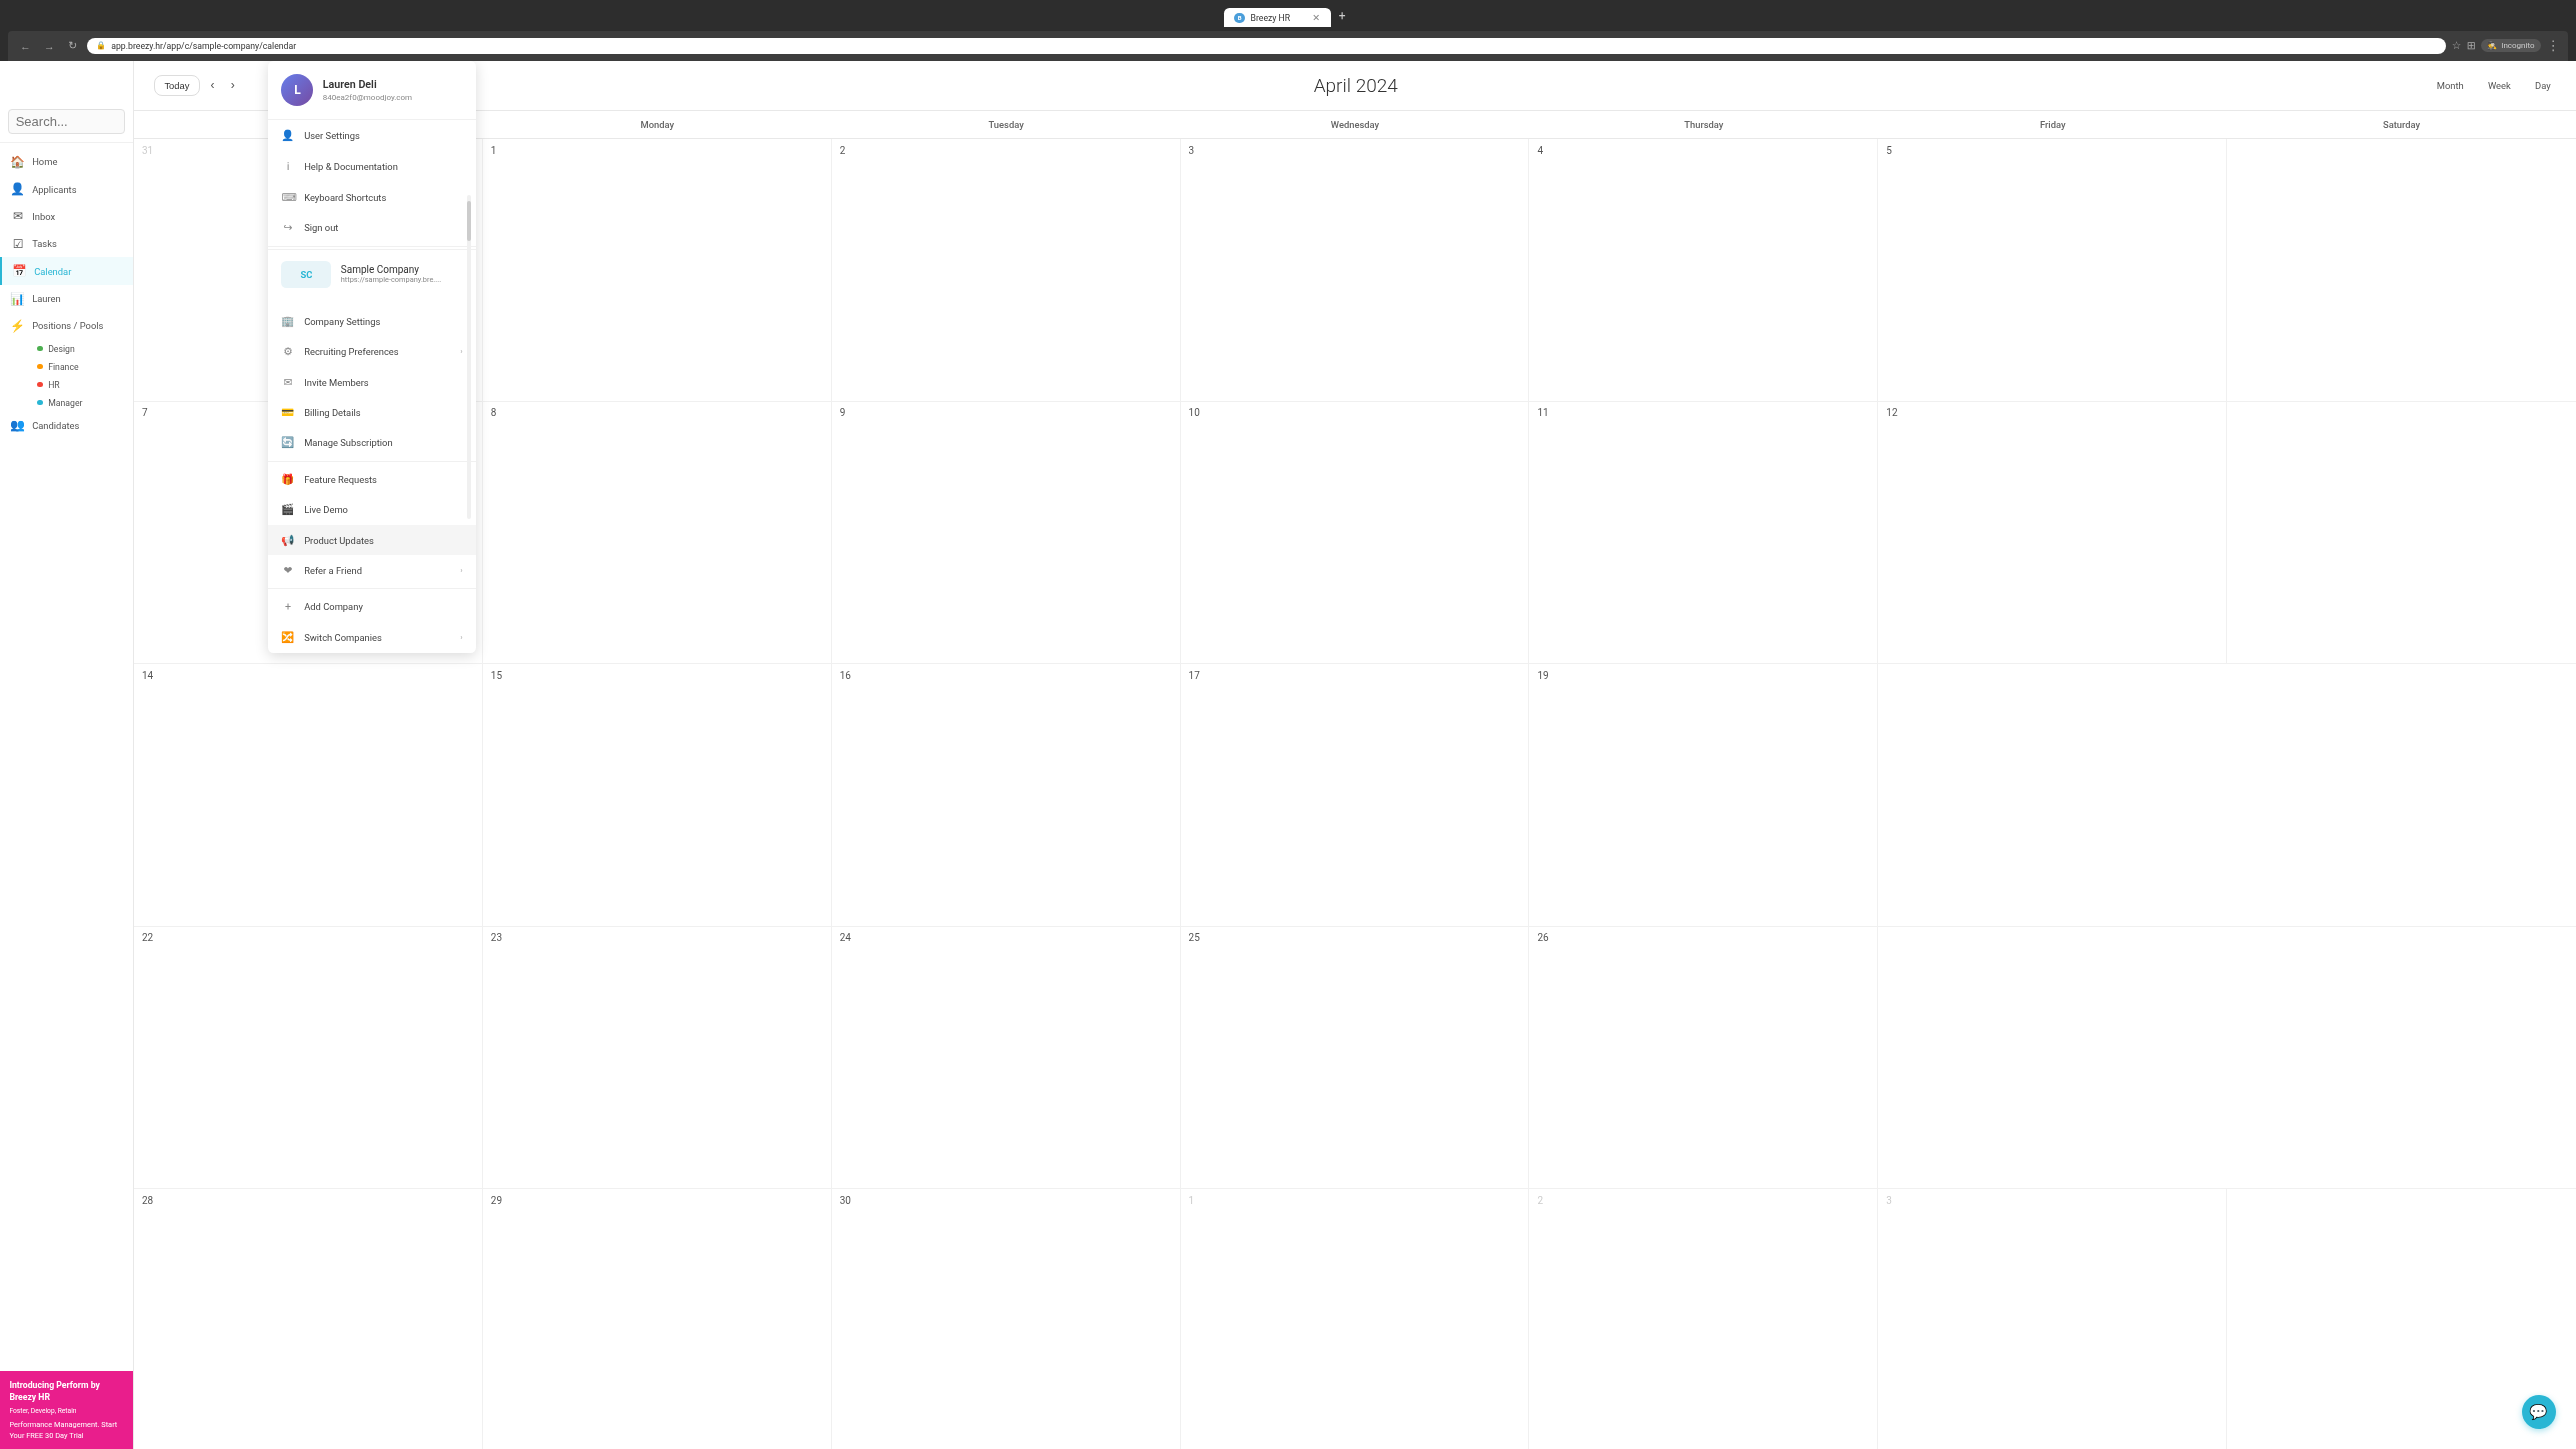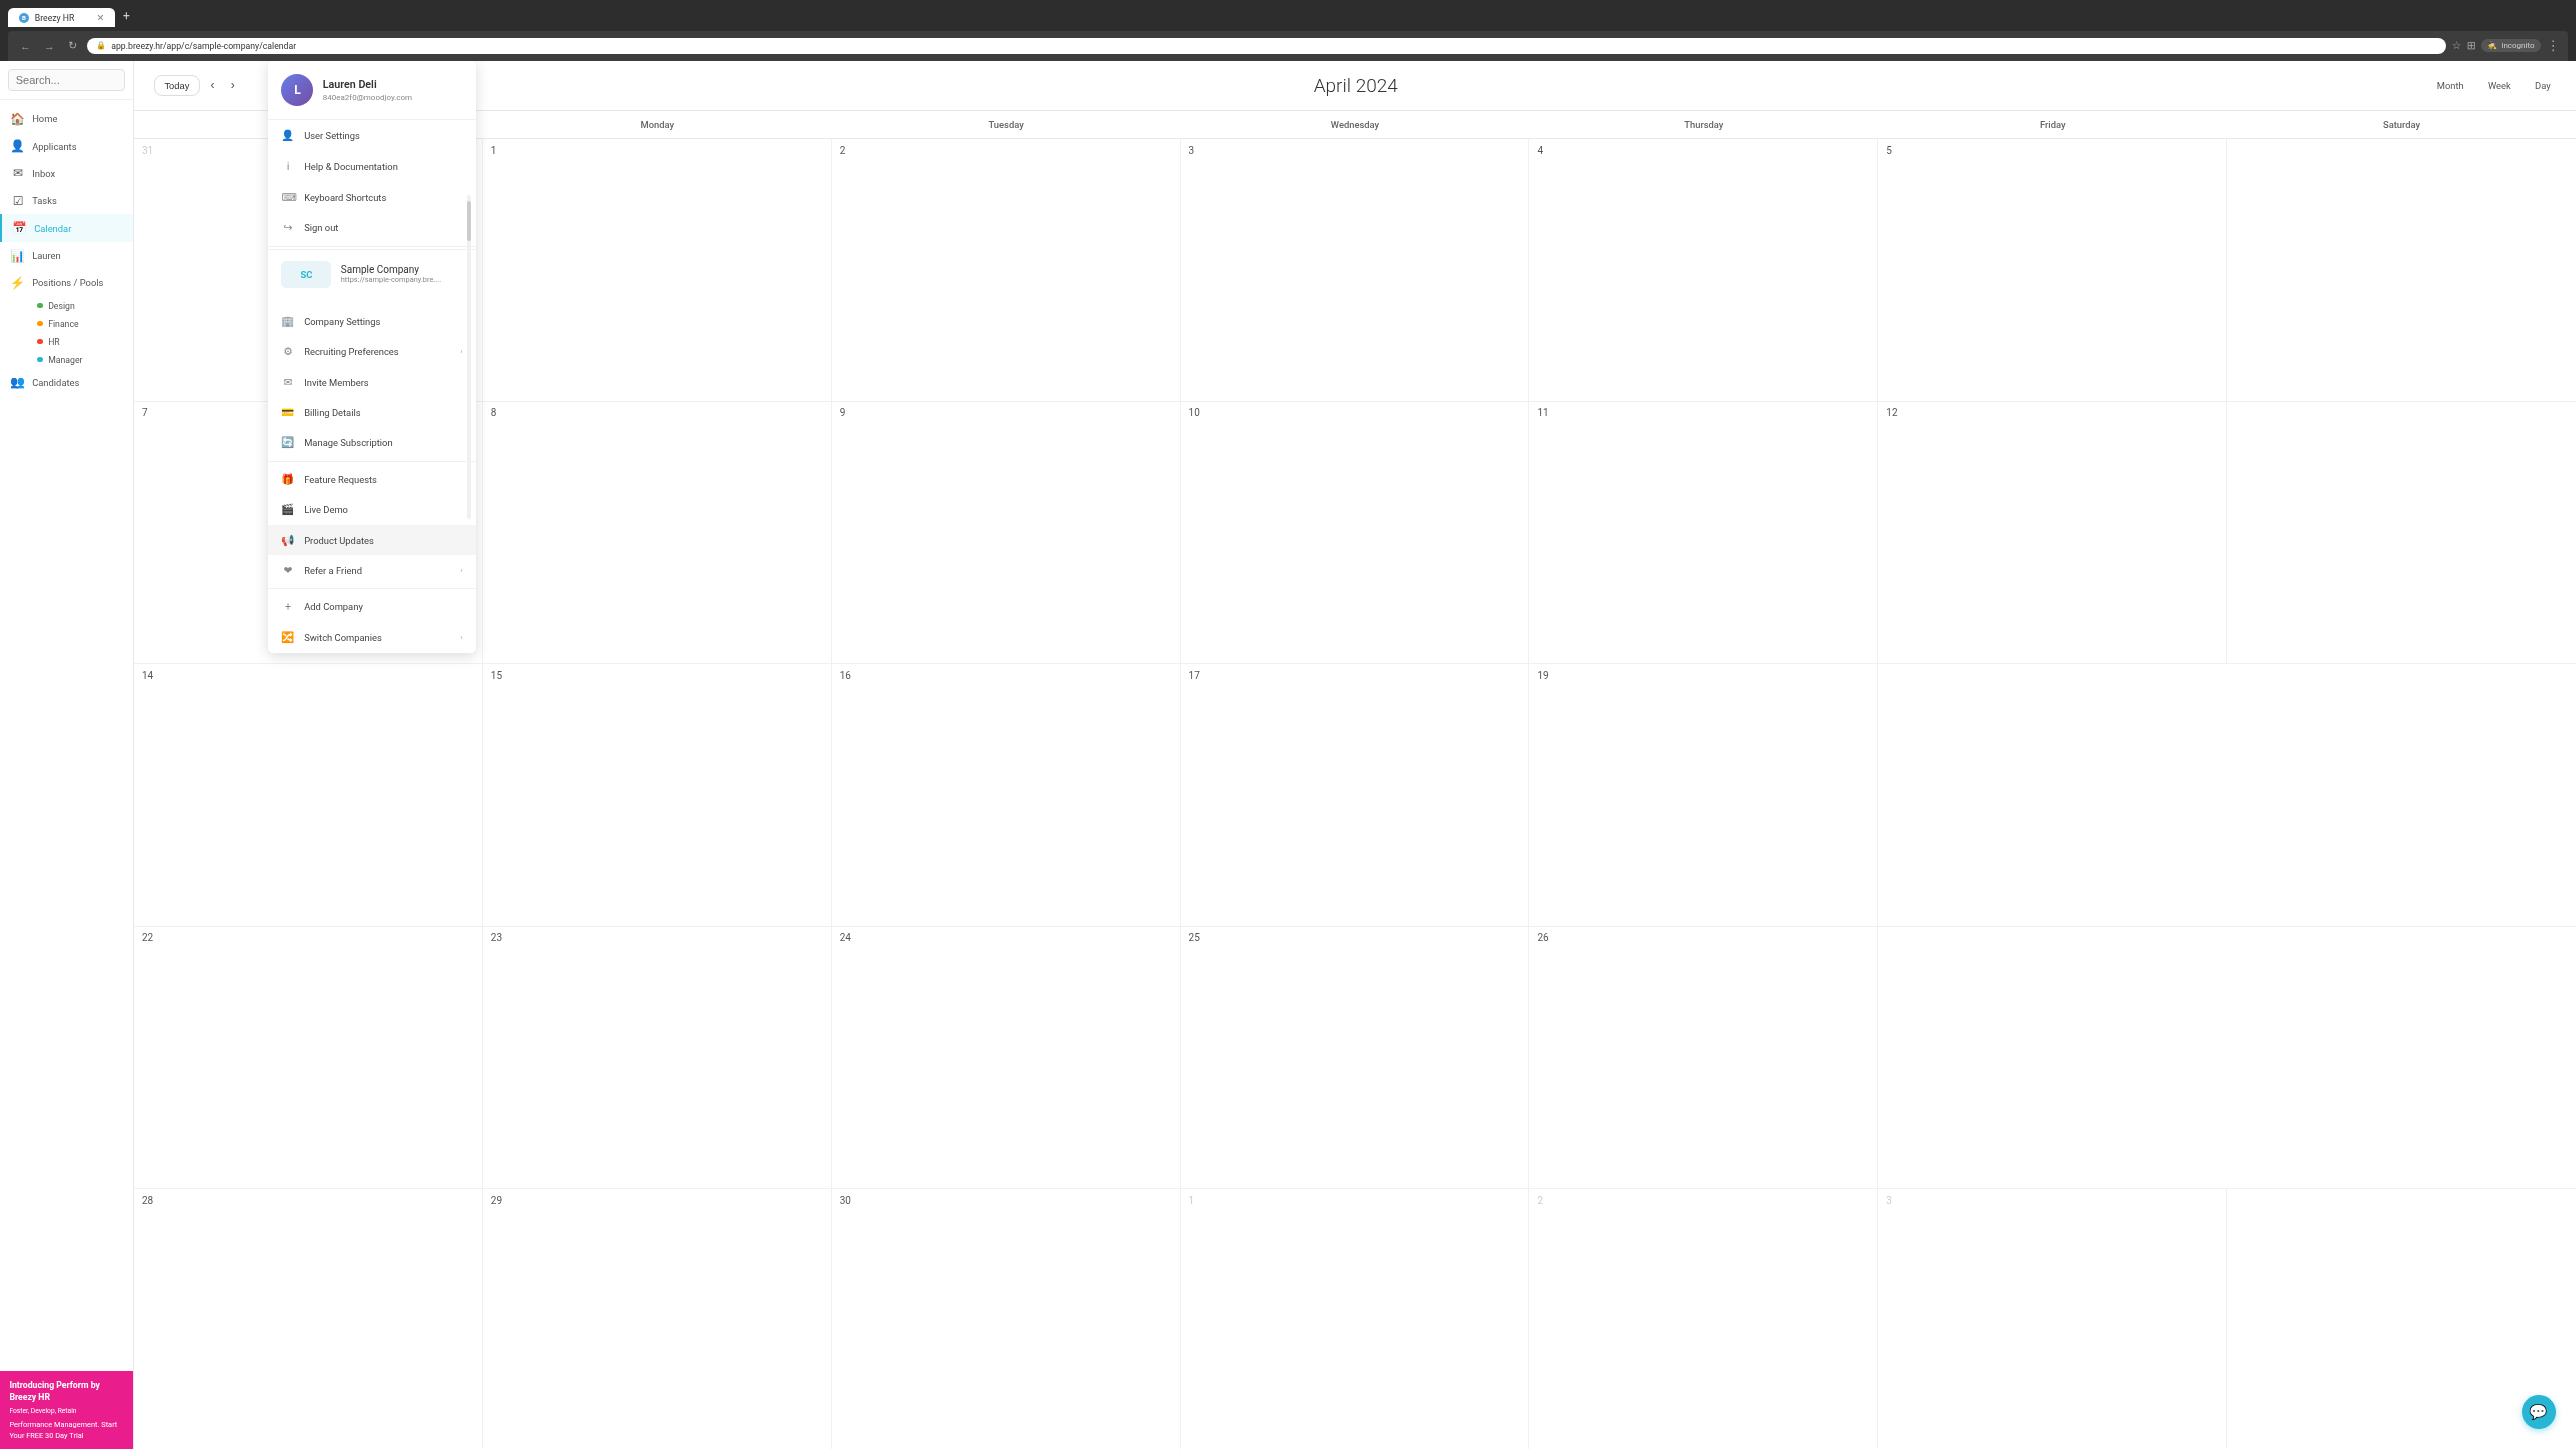--- a/index.html
+++ b/index.html
@@ -1,37 +1,37 @@
 <!DOCTYPE html>
 <html style="font-size:10.7px"><head>
   <meta charset="utf-8">
   <style>
     * { box-sizing: border-box; margin: 0; padding: 0; }
     body { font-family: -apple-system, BlinkMacSystemFont, 'Segoe UI', Roboto, sans-serif; background: #f5f5f5; display: flex; flex-direction: column; height: 100vh; overflow: hidden; }
 
     
     .browser-chrome { background: #2d2d2d; padding: 5.4px 8px 0; display: flex; flex-direction: column; gap: 4px; }
-    .browser-tabs { display: flex; align-items: flex-end; gap: 1.3px; }
+    .browser-tabs { display: flex; align-items: flex-end; gap: 1.3px; justify-content: center; }
     .browser-tab { background: #fff; border-radius: 5.4px 5.4px 0 0; padding: 4px 10.7px; display: flex; align-items: center; gap: 5.4px; min-width: 107px; font-size: 8.7px; color: #333; }
     .browser-tab .tab-icon { width: 10.7px; height: 10.7px; background: #4a9eda; border-radius: 50%; display: flex; align-items: center; justify-content: center; font-size: 6px; color: white; font-weight: bold; }
     .browser-tab .tab-close { margin-left: auto; color: #888; cursor: pointer; font-size: 9.4px; }
     .browser-tab-new { background: transparent; color: #ccc; padding: 4px 6.7px; font-size: 12px; cursor: pointer; }
     .browser-nav { background: #3d3d3d; border-radius: 4px 4px 0 0; padding: 5.4px 8px; display: flex; align-items: center; gap: 5.4px; }
     .nav-btn { background: none; border: none; color: #aaa; font-size: 10.7px; cursor: pointer; padding: 2.7px 4px; border-radius: 2.7px; }
     .address-bar { flex: 1; background: #fff; border-radius: 13.4px; padding: 3.4px 9.4px; display: flex; align-items: center; gap: 5.4px; font-size: 8.7px; color: #333; }
     .address-bar .lock-icon { color: #4a9eda; font-size: 8px; }
     .incognito-badge { background: #555; color: #ccc; padding: 2px 6.7px; border-radius: 8px; font-size: 8px; display: flex; align-items: center; gap: 3.4px; }
 
     
     .app-container { display: flex; flex: 1; overflow: hidden; }
 
     
     .sidebar { width: 134px; background: #fff; border-right: 0.7px solid #e8e8e8; display: flex; flex-direction: column; overflow-y: auto; position: relative; z-index: 10; }
     .sidebar-search { padding: 8px; border-bottom: 0.7px solid #f0f0f0; }
-    .sidebar-search input { width: 100%; border: 0.7px solid #e0e0e0; border-radius: 4px; padding: 4px 6.7px; font-size: 11px; color: #999; background: #fafafa; }
+    .sidebar-search input { width: 100%; border: 0.7px solid #e0e0e0; border-radius: 4px; padding: 4px 6.7px; font-size: 13px; color: #999; background: #fafafa; margin-top: 40px; }
     .sidebar-nav { padding: 5.4px 0; flex: 1; }
     .sidebar-item { display: flex; align-items: center; gap: 6.7px; padding: 6.7px 10.7px; cursor: pointer; color: #555; font-size: 9.4px; border-radius: 0; transition: background 0.15s; }
     .sidebar-item.active { color: #29b6d4; background: #f0fbfd; border-left: 2px solid #29b6d4; }
     .sidebar-item .icon { font-size: 12px; width: 14.8px; text-align: center; flex-shrink: 0; }
     .sidebar-item .label { font-size: 9.4px; font-weight: 400; }
     .sub-items { padding-left: 32px; }
     .sub-item { display: flex; align-items: center; gap: 5.4px; padding: 4px 5.4px; cursor: pointer; font-size: 8.7px; color: #555; }
     .sub-item .dot { width: 5.4px; height: 5.4px; border-radius: 50%; flex-shrink: 0; }
     .dot-green { background: #4caf50; }
     .dot-orange { background: #ff9800; }

